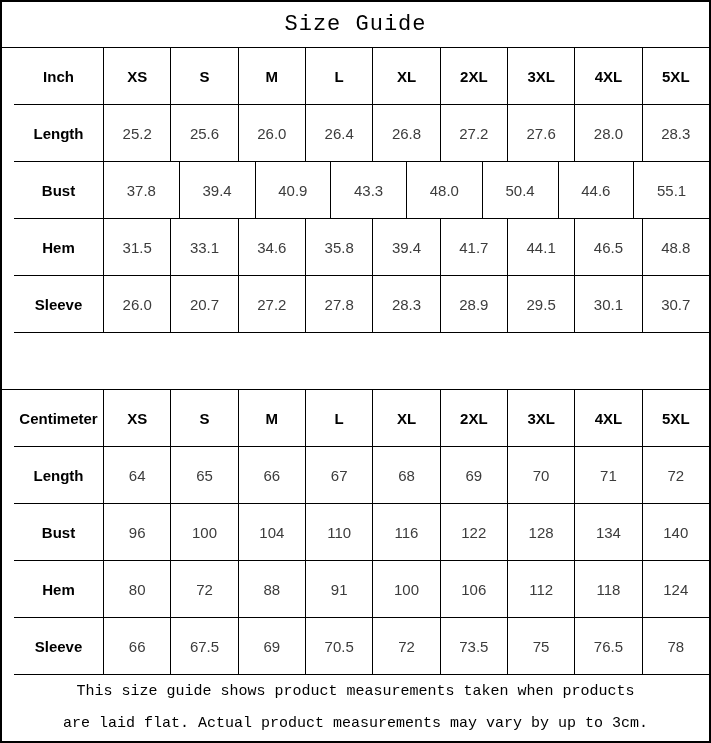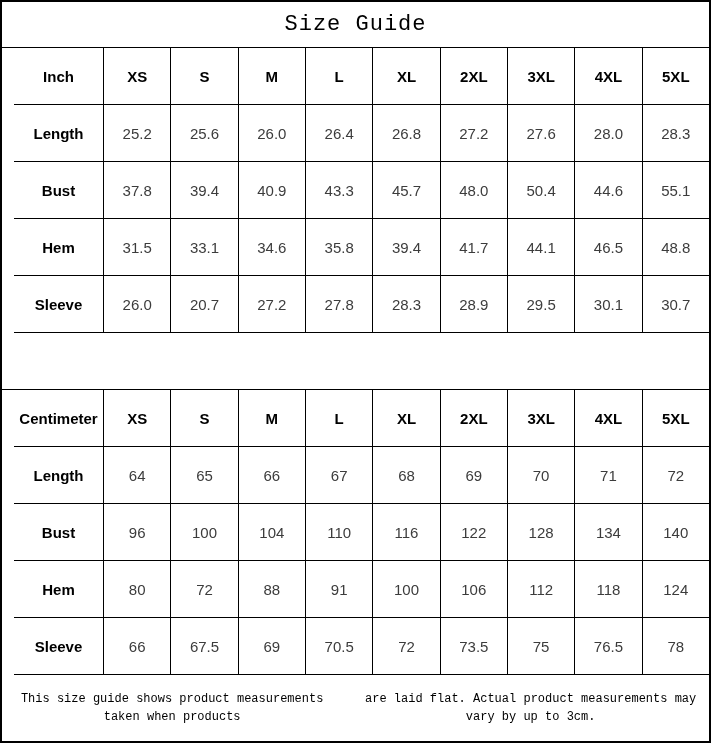--- a/index.html
+++ b/index.html
@@ -64,25 +64,25 @@
   }
   .spacer-row {
     height: 57px;
     box-sizing: border-box;
     border-bottom: 1px solid #000000;
     flex: none;
   }
   .footer-row {
     flex: 1 1 auto;
     display: flex;
-    flex-direction: row;
+    flex-direction: column;
     align-items: center;
     justify-content: center;
     font-family: "Liberation Mono", "DejaVu Sans Mono", monospace;
-    font-size: 12px;
+    font-size: 15px;
     line-height: 1.5;
     color: #000000;
     text-align: center;
     gap: 10px;
   }
 </style>
 </head>
 <body>
 
 <div class="guide">
@@ -112,21 +112,20 @@
         <div class="cell value">27.6</div>
         <div class="cell value">28.0</div>
         <div class="cell value">28.3</div>
       </div>
       <div class="t-row">
         <div class="cell label first">Bust</div>
         <div class="cell value">37.8</div>
         <div class="cell value">39.4</div>
         <div class="cell value">40.9</div>
         <div class="cell value">43.3</div>
-        <div class="cell value">45.7</div>
         <div class="cell value">48.0</div>
         <div class="cell value">50.4</div>
         <div class="cell value">44.6</div>
         <div class="cell value">55.1</div>
       </div>
       <div class="t-row">
         <div class="cell label first">Hem</div>
         <div class="cell value">31.5</div>
         <div class="cell value">33.1</div>
         <div class="cell value">34.6</div>

